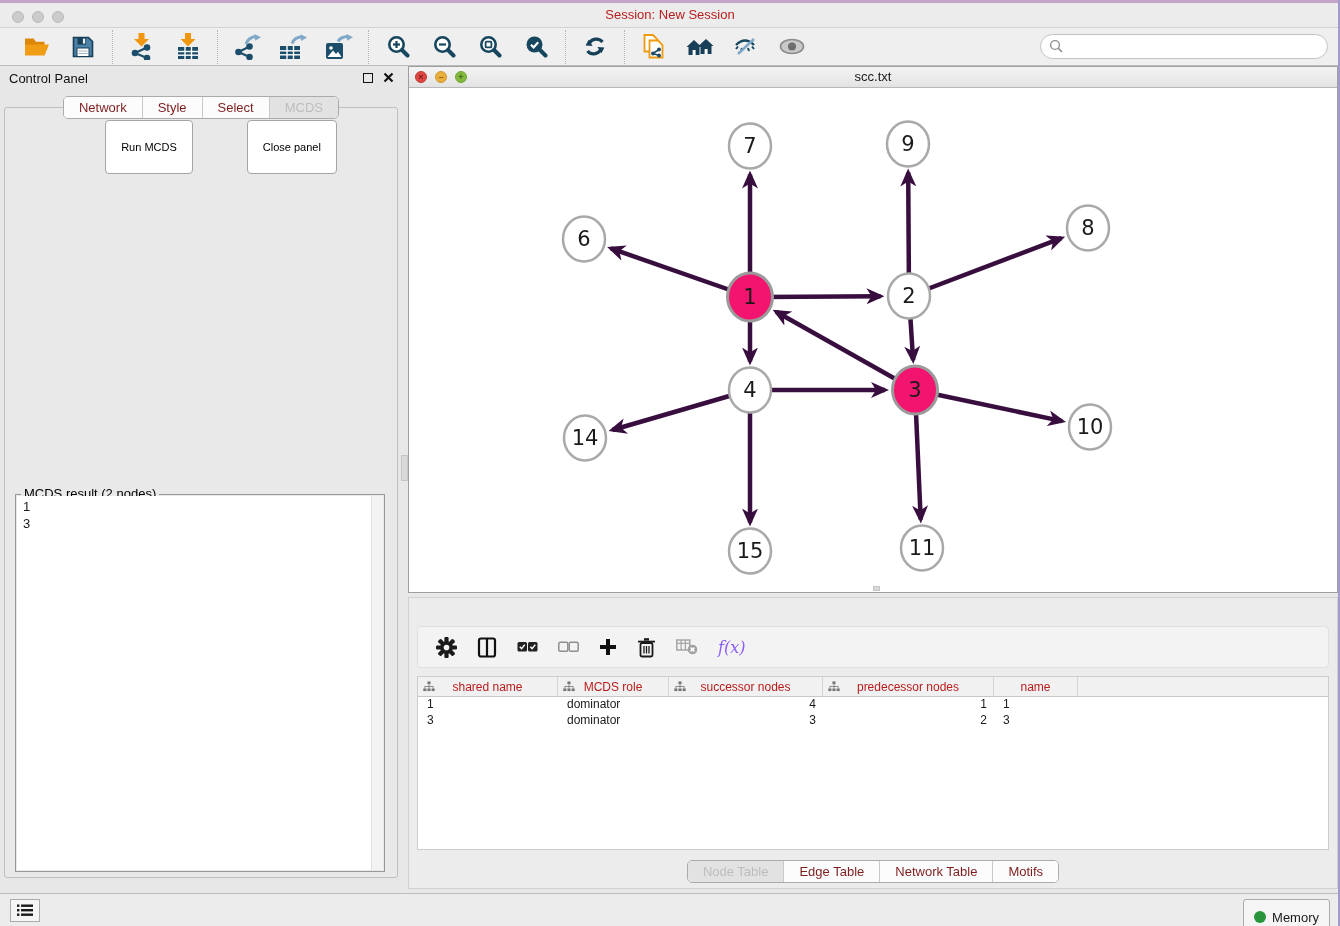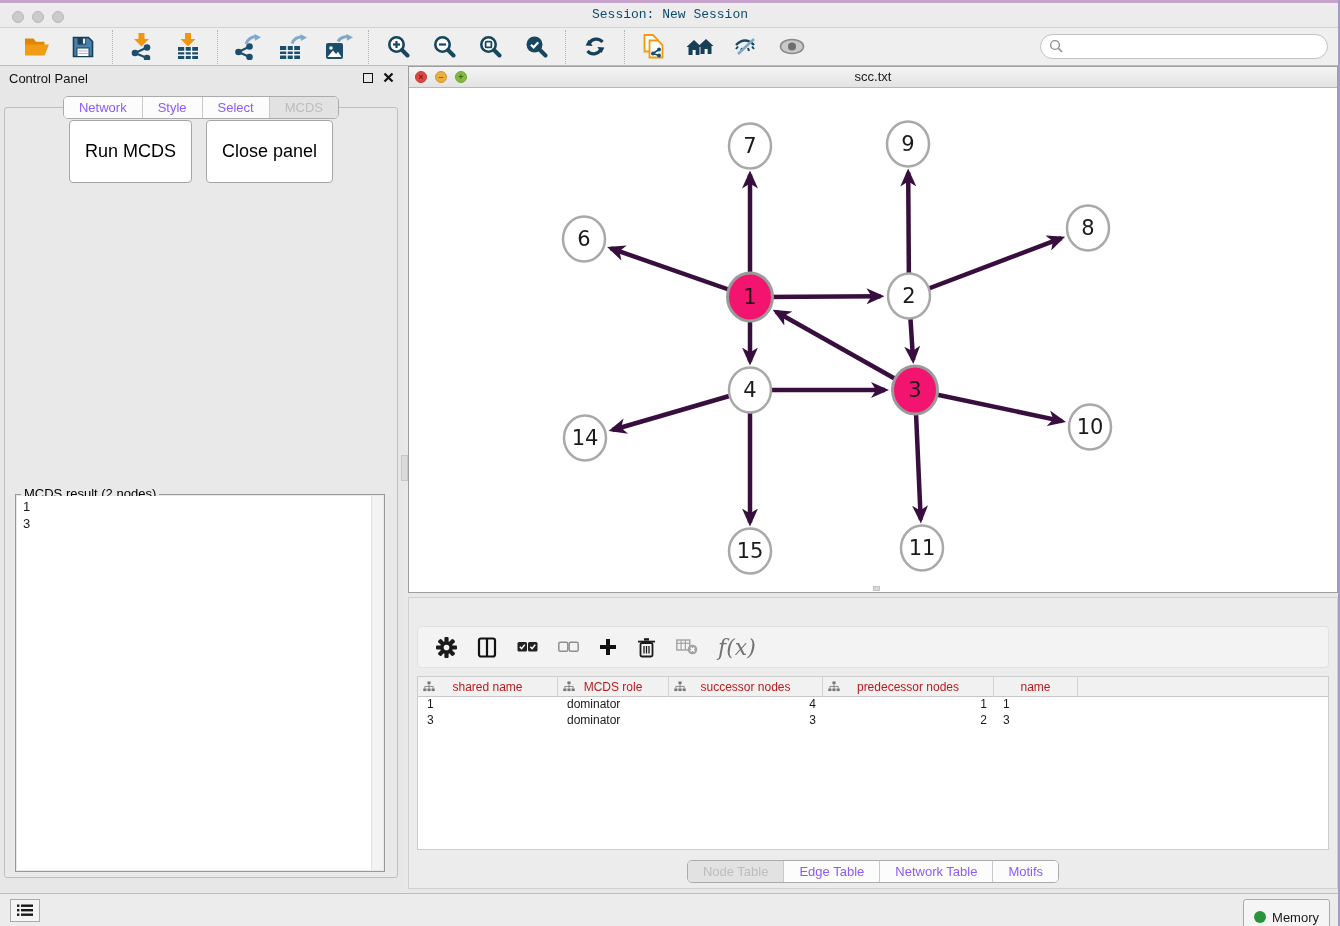--- a/index.html
+++ b/index.html
@@ -4,55 +4,55 @@
 <style>
   * { margin:0; padding:0; box-sizing:border-box; }
   html,body { width:1340px; height:926px; overflow:hidden; }
   body { font-family:"Liberation Sans", sans-serif; background:#E8E8E8; position:relative; color:#1a1a1a; }
 
   
   .titlebar { position:absolute; left:0; top:0; right:0; height:28px; background:#ECECEC;
               border-top:3px solid #C5A3CB; border-bottom:1px solid #D2D2D2; }
   .traffic { position:absolute; left:12px; top:8px; display:flex; gap:8px; }
   .dot-gray { width:12px; height:12px; border-radius:50%; background:#CBCBCB; border:1px solid #B9B9B9; }
-  .title-text { text-align:center; line-height:24px; font-size:13px; color:#0c4a6e;font-family:Liberation Mono, monospace; }
+  .title-text { text-align:center; line-height:24px; font-size:13px; color:#b91c1c; }
   .win-edge-r { position:absolute; right:0; top:0; width:2px; height:100%; background:#A39BC9; z-index:99; }
 
   
   .toolbar { position:absolute; left:0; top:28px; right:0; height:38px; background:#EFEFEF;
              border-bottom:1px solid #BDBDBD; display:flex; align-items:center; padding-left:8px; }
   .tb-group { display:flex; align-items:center; gap:16px; padding:0 14px; }
   .tb-sep { width:0; height:34px; border-left:1px dotted #B5B5B5; }
   .tb-btn { width:30px; height:30px; display:flex; align-items:center; justify-content:center; cursor:default; }
   .search-wrap { margin-left:auto; margin-right:12px; position:relative; }
   .search-wrap input { width:288px; height:25px; border:1px solid #C2C2C2; border-radius:13px;
                        background:#FFFFFF; padding:0 8px 0 28px; font-size:13px; outline:none; }
   .search-glass { position:absolute; left:9px; top:5px; }
 
   
   .control-panel { position:absolute; left:0; top:66px; width:402px; height:827px; background:#E7E7E7; }
   .panel-header { position:relative; height:26px; font-size:13px; line-height:26px; padding-left:9px; color:#111; }
   .panel-header-icons { position:absolute; right:8px; top:6px; display:flex; gap:10px; align-items:center; }
   .float-ico { width:10px; height:10px; border:1.6px solid #111; background:transparent; }
   .seg-row { position:absolute; left:0; right:0; top:30px; text-align:center; z-index:3; }
   .seg { display:inline-flex; border:1px solid #ABABAB; border-radius:5px; overflow:hidden; background:#FCFCFC; }
-  .seg-item { padding:3px 15px; font-size:13px; border-left:1px solid #C9C9C9; background:#FCFCFC; color:#8b5cf6; cursor:default; }
+  .seg-item { padding:3px 15px; font-size:13px; border-left:1px solid #C9C9C9; background:#FCFCFC; color:#7f1d1d; cursor:default; }
   .seg-item:first-child { border-left:none; }
   .seg-item.selected { background:#E2E2E2; color:#BDBDBD; }
   .cp-box { position:absolute; left:4px; right:4px; top:41px; bottom:15px; border:1px solid #BFBFBF;
             border-radius:3px; background:#E9E9E9; }
   .opt-label { margin-top:30px; text-align:center; font-size:13px; }
   .mac-select { width:308px; height:23px; margin:13px auto 0 auto; background:#FDFDFD; border:1px solid #A5A5A5;
                 border-radius:4px; display:flex; align-items:center; padding:0 6px 0 9px; font-size:13px; position:relative; }
   .stepper { margin-left:auto; display:flex; flex-direction:column; gap:2px; align-items:center; }
   .tri-up { width:0; height:0; border-left:4px solid transparent; border-right:4px solid transparent; border-bottom:5px solid #5A5A5A; }
   .tri-dn { width:0; height:0; border-left:4px solid transparent; border-right:4px solid transparent; border-top:5px solid #5A5A5A; }
   .btn-row { display:flex; justify-content:center; gap:14px; margin-top:12px; }
-  .mac-btn { background:#FFFFFF; border:1px solid #A5A5A5; border-radius:4px; font-size:18px;
-             font-family:"Liberation Sans",sans-serif; padding:20px 15px; cursor:default; }
+  .mac-btn { background:#FFFFFF; border:1px solid #A5A5A5; border-radius:4px; font-size:11px;
+             font-family:"Liberation Sans",sans-serif; padding:20px 15px; cursor:default;margin-left:40px; }
   .result-box { position:absolute; left:10px; right:12px; top:386px; bottom:5px; border:1px solid #989898; }
   .result-legend { position:absolute; top:-9px; left:5px; background:#E9E9E9; padding:0 3px; font-size:13px; color:#000; }
   .result-text { position:absolute; left:1px; right:13px; top:1px; bottom:1px; background:#FFFFFF;
                  font-size:13px; line-height:17px; padding:2px 6px; white-space:pre; }
   .result-scroll { position:absolute; right:1px; top:1px; bottom:1px; width:12px; background:#F3F3F3; border-left:1px solid #E2E2E2; }
 
   
   .net-win { position:absolute; left:408px; top:66px; width:930px; height:527px; background:#FFFFFF;
              border:1px solid #9E9E9E; }
   .net-title { height:21px; background:linear-gradient(#F4F4F4,#E3E3E3); border-bottom:1px solid #B8B8B8;
@@ -68,21 +68,21 @@
 
   
   .vsplit-handle { position:absolute; left:401px; top:455px; width:7px; height:26px; background:#DADADA; border:1px solid #C6C6C6; }
 
   
   .table-panel { position:absolute; left:408px; top:597px; width:930px; height:292px; background:#ECECEC;
                  border:1px solid #D0D0D0; }
   .tp-toolbar { position:absolute; left:8px; right:8px; top:28px; height:42px; background:#F3F3F3;
                 border:1px solid #E0E0E0; border-radius:4px; display:flex; align-items:center; gap:20px; padding-left:18px; }
   .tp-ico { display:flex; align-items:center; justify-content:center; cursor:default; }
-  .fx-label { font-family:"DejaVu Serif", serif; font-style:italic; font-size:22px; color:#737373; }
+  .fx-label { font-family:"DejaVu Serif", serif; font-style:italic; font-size:16px; color:#8b5cf6; }
   .tp-table { position:absolute; left:8px; right:8px; top:78px; bottom:38px; background:#FFFFFF; border:1px solid #CDCDCD; overflow:hidden; }
   .tab-header-row { display:flex; height:20px; border-bottom:1px solid #C6C6C6; background:#F1F1F1; }
   .th-cell { position:relative; height:20px; border-right:1px solid #D4D4D4; font-size:12px; color:#b91c1c;
              display:flex; align-items:center; justify-content:center; cursor:default; }
   .th-cell .hier { position:absolute; left:5px; top:4px; }
   .tr-row { display:flex; height:16px; font-size:12px; }
   .td-cell { overflow:hidden; white-space:nowrap; cursor:default; }
   .td-left { text-align:left; padding-left:9px; }
   .td-right { text-align:right; padding-right:7px; }
   .tp-tabs { position:absolute; left:0; right:0; bottom:5px; text-align:center; }

